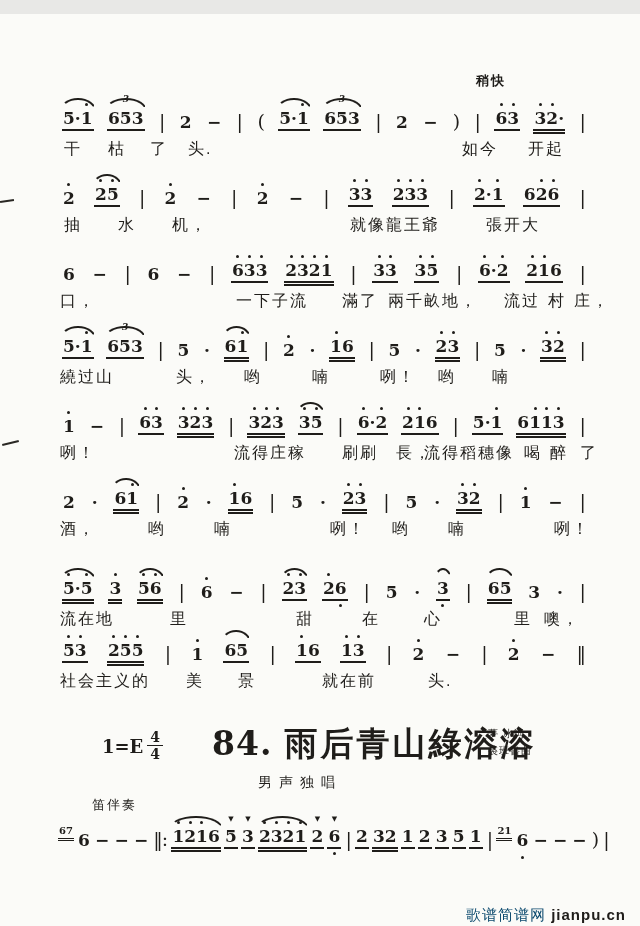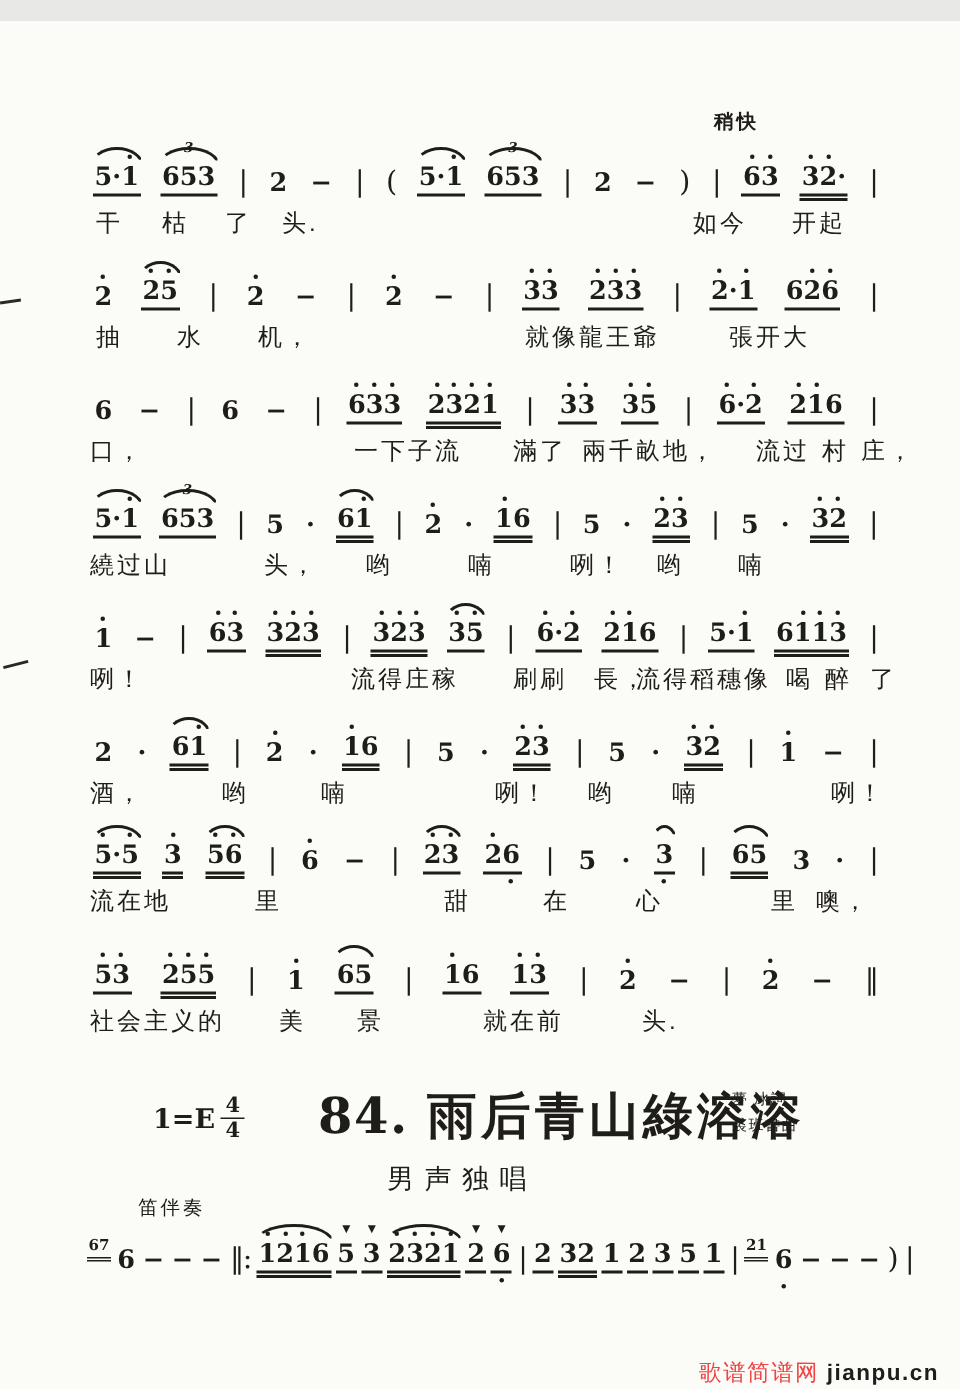--- a/index.html
+++ b/index.html
@@ -37,27 +37,27 @@
   .title-block{position:absolute;left:0;top:700px;width:640px;height:70px;}
   .keysig{position:absolute;left:102px;top:18px;font-family:"DejaVu Serif",serif;
           font-weight:bold;font-size:18px;}
   .frac{display:inline-block;vertical-align:middle;text-align:center;font-size:14px;
         line-height:1;margin-left:4px;transform:translateY(-2px);}
   .frac .top{display:block;border-bottom:1.5px solid #1f1d1a;padding:0 3px 1px;}
   .frac .bot{display:block;padding-top:1px;}
   .song-title{position:absolute;left:212px;top:8px;font-size:33px;font-weight:bold;letter-spacing:3px;}
   .song-title .num{font-family:"DejaVu Serif",serif;letter-spacing:1px;}
   .credits{position:absolute;left:488px;top:12px;font-size:10px;line-height:1.65;letter-spacing:1px;}
-  .subtitle{position:absolute;left:258px;top:760px;font-size:18px;letter-spacing:7px;}
+  .subtitle{position:absolute;left:258px;top:760px;font-size:14px;letter-spacing:7px;}
   .accomp{position:absolute;left:92px;top:782px;font-size:13px;letter-spacing:2px;}
   .intro-wrap{position:absolute;left:56px;top:798px;width:556px;}
   .pageno{position:absolute;left:0;right:70px;top:870px;text-align:center;
           font-family:"DejaVu Serif",serif;font-size:14px;letter-spacing:1px;}
   .watermark{position:absolute;right:14px;top:892px;font-size:15px;letter-spacing:1px;}
-  .watermark .site{color:#ef4444;}
+  .watermark .site{color:#0c4a6e;}
   .watermark .url{font-weight:bold;}
   .margin-mark{position:absolute;background:#2a2824;height:2px;}
   .mm1{left:0;top:186px;width:14px;transform:rotate(-8deg);}
   .mm2{left:2px;top:428px;width:17px;transform:rotate(-14deg);}
 </style>
 </head>
 <body>
 
 <div class="page">
   <div class="tempo">稍快</div>
@@ -232,21 +232,21 @@
         <div class="lyr-row">
           <span class="lyr" style="left: 0px;">酒，</span>
           <span class="lyr" style="left: 88px;">哟</span>
           <span class="lyr" style="left: 154px;">喃</span>
           <span class="lyr" style="left: 270px;">咧！</span>
           <span class="lyr" style="left: 332px;">哟</span>
           <span class="lyr" style="left: 388px;">喃</span>
           <span class="lyr" style="left: 494px;">咧！</span>
         </div>
       </div>
-      <div class="system" style="top: 532px;">
+      <div class="system" style="top: 550px;">
         <div class="notes-row">
           <span class="tok u2"><span class="ch hi">5</span><span class="ch">·</span><span class="ch hi">5</span><span class="arc"></span></span>
           <span class="tok u2"><span class="ch hi">3</span></span>
           <span class="tok u2"><span class="ch hi">5</span><span class="ch hi">6</span><span class="arc"></span></span>
           <span class="tok sym"><span class="ch">|</span></span>
           <span class="tok"><span class="ch hi">6</span></span>
           <span class="tok dash"><span class="ch">−</span></span>
           <span class="tok sym"><span class="ch">|</span></span>
           <span class="tok u1"><span class="ch hi">2</span><span class="ch hi">3</span><span class="arc"></span></span>
           <span class="tok u1"><span class="ch hi">2</span><span class="ch lo">6</span></span>

